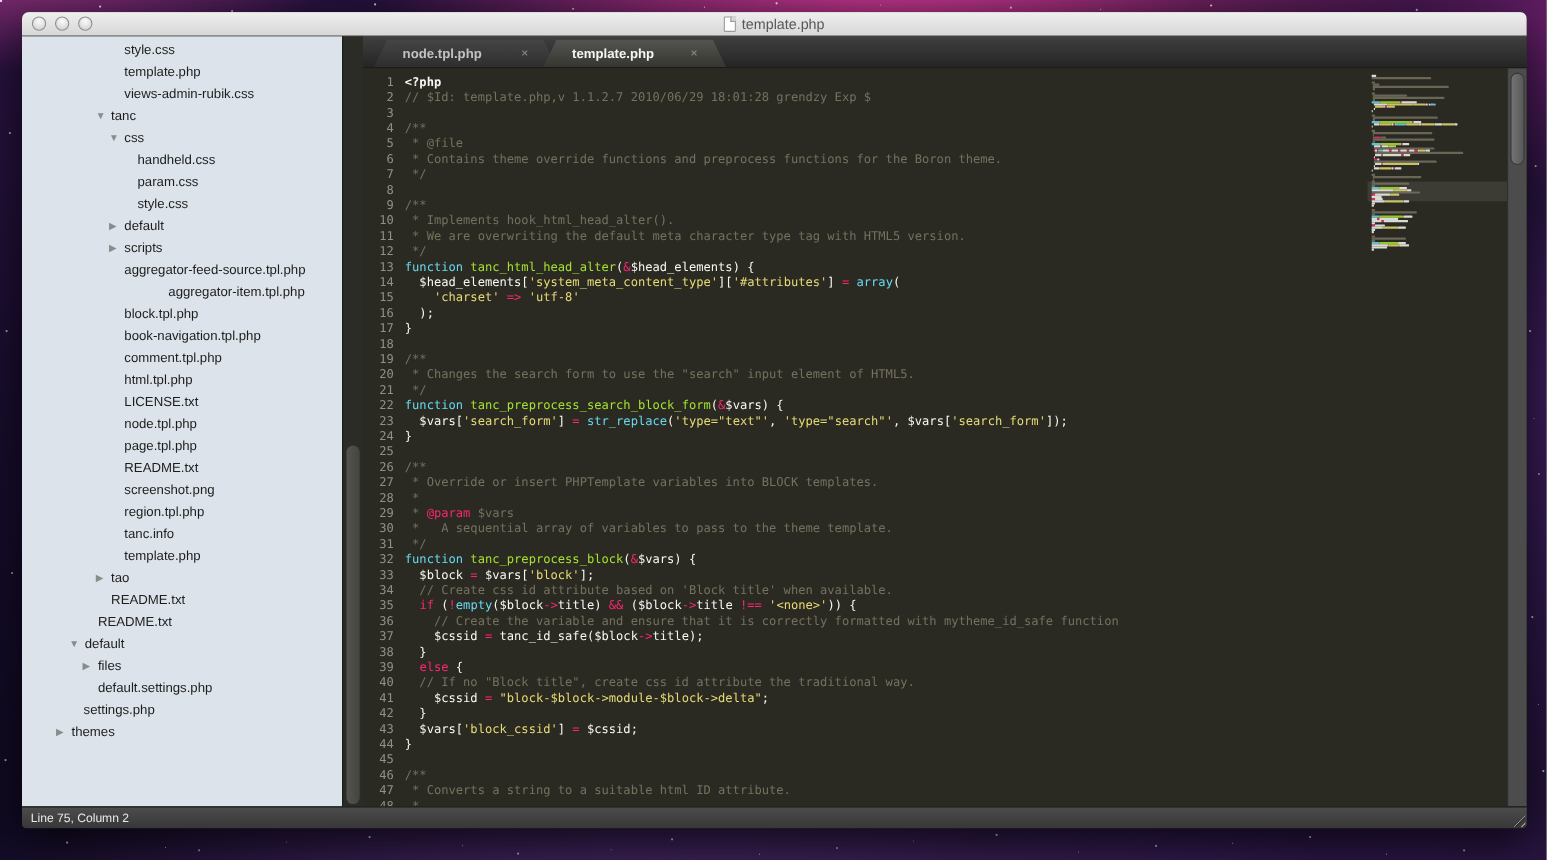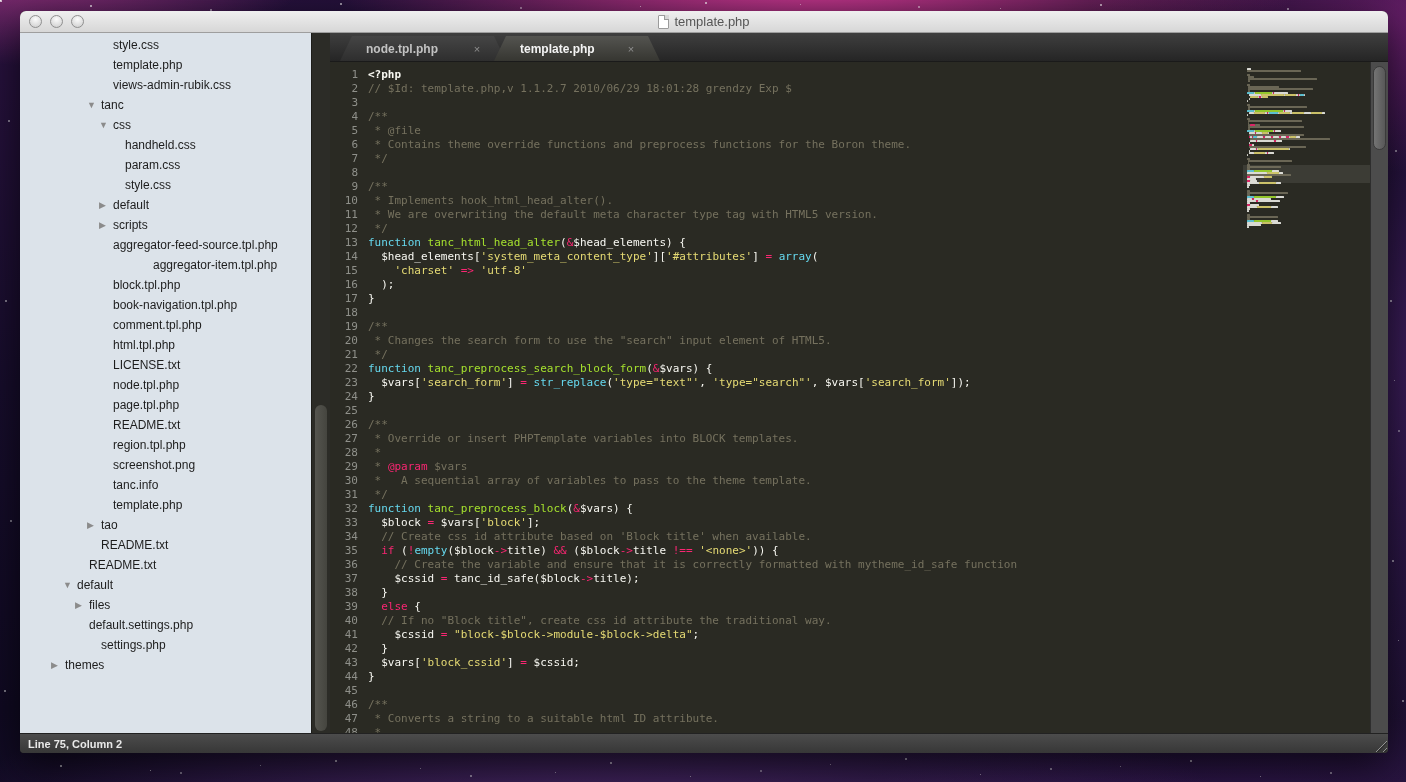--- a/index.html
+++ b/index.html
@@ -101,21 +101,21 @@
 
   
   .v-scroll { position:absolute; top:0; right:0; bottom:0; width:18px; background:#4c4c4c;
     border-left:1px solid #2e2e2e; }
   .v-thumb { position:absolute; left:2px; right:2px; top:4px; height:84px; border-radius:7px;
     background:linear-gradient(90deg,#747474,#585858); border:1px solid #3a3a3a; }
 
   
   .statusbar { height:20px; flex:0 0 20px; background:linear-gradient(#4c4c4c,#373737);
     border-top:1px solid #222; display:flex; align-items:center; position:relative; }
-  .status-text { margin-left:8px; font-size:11px; font-weight:bold; color:#e9e9e9; }
+  .status-text { margin-left:8px; font-size:11px; font-weight:normal; color:#e9e9e9; }
   .resize-grip { position:absolute; right:1px; bottom:1px; width:15px; height:15px;
     background:repeating-linear-gradient(135deg, transparent 0 3px, rgba(220,220,220,.55) 3px 4px, rgba(40,40,40,.6) 4px 5px);
     clip-path:polygon(100% 0, 100% 100%, 0 100%); }
 </style>
 </head>
 <body>
 
 <div class="desktop">
   <div class="stars"></div>
   <div class="stars2"></div>
@@ -211,25 +211,25 @@
           <div class="tree-row" style="padding-left: 79px;">
             <span class="tri"></span>
             <span>page.tpl.php</span>
           </div>
           <div class="tree-row" style="padding-left: 79px;">
             <span class="tri"></span>
             <span>README.txt</span>
           </div>
           <div class="tree-row" style="padding-left: 79px;">
             <span class="tri"></span>
+            <span>screenshot.png</span>
+          </div>
+          <div class="tree-row" style="padding-left: 79px;">
+            <span class="tri"></span>
             <span>region.tpl.php</span>
-          </div>
-          <div class="tree-row" style="padding-left: 79px;">
-            <span class="tri"></span>
-            <span>screenshot.png</span>
           </div>
           <div class="tree-row" style="padding-left: 79px;">
             <span class="tri"></span>
             <span>tanc.info</span>
           </div>
           <div class="tree-row" style="padding-left: 79px;">
             <span class="tri"></span>
             <span>template.php</span>
           </div>
           <div class="tree-row" style="padding-left: 67px;">
@@ -249,21 +249,21 @@
             <span>default</span>
           </div>
           <div class="tree-row" style="padding-left: 55px;">
             <span class="tri">▶</span>
             <span>files</span>
           </div>
           <div class="tree-row" style="padding-left: 55px;">
             <span class="tri"></span>
             <span>default.settings.php</span>
           </div>
-          <div class="tree-row" style="padding-left: 67px;">
+          <div class="tree-row" style="padding-left: 42px;">
             <span class="tri"></span>
             <span>settings.php</span>
           </div>
           <div class="tree-row" style="padding-left: 31px;">
             <span class="tri">▶</span>
             <span>themes</span>
           </div>
         </div>
       <div class="side-scroll">
         <div class="side-thumb"></div>

